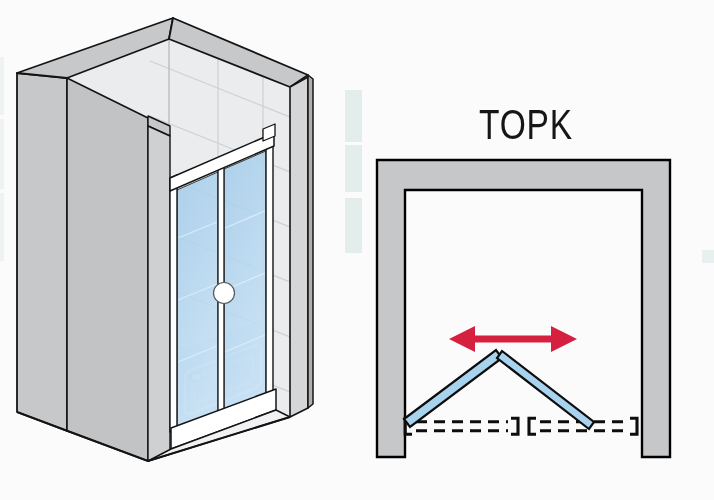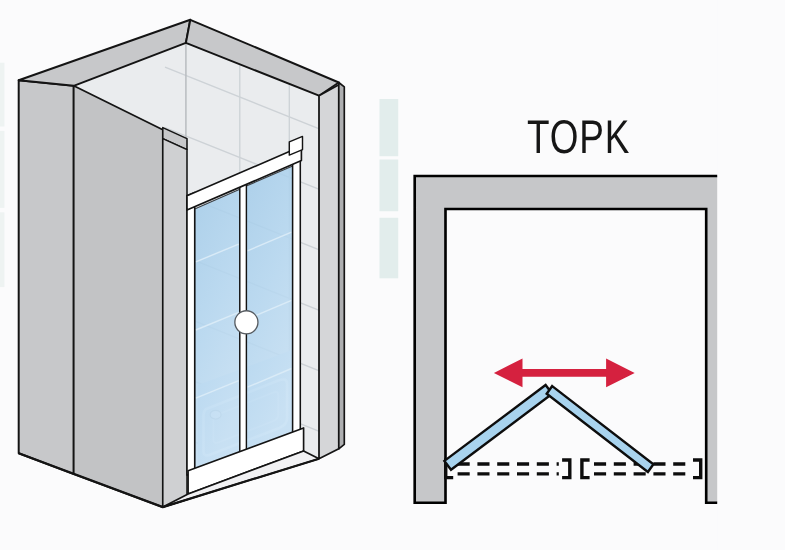--- a/index.html
+++ b/index.html
@@ -1,16 +1,16 @@
 <!DOCTYPE html>
 <html><head>
 <meta charset="utf-8">
 <style>
   html,body{margin:0;padding:0;background:#fbfbfc;}
-  .stage{position:relative;width:652px;height:500px;background:#fbfbfc;overflow:hidden;
+  .stage{position:relative;width:714px;height:500px;background:#fbfbfc;overflow:hidden;
          font-family:"Liberation Sans", sans-serif;}
   svg{display:block}
   text.title{font-family:"Liberation Sans", sans-serif;font-weight:400;fill:#161616;}
 </style>
 </head>
 <body>
 
 <div class="stage">
 <svg width="714" height="500" viewBox="0 0 714 500">
   <defs>

